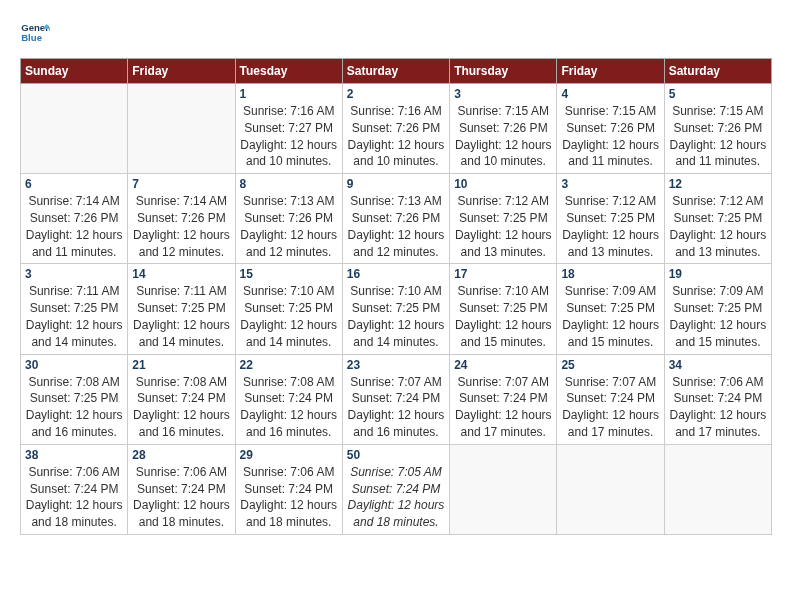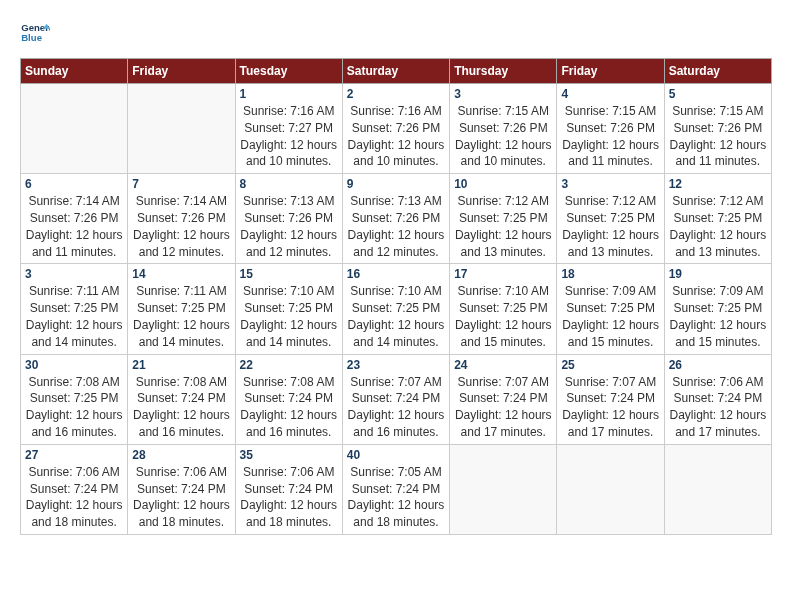--- a/index.html
+++ b/index.html
@@ -298,52 +298,52 @@
 and 17 minutes.</div>
           </td>
           <td>
             <div class="day-num">25</div>
             <div class="day-info" style="white-space: pre-line;">Sunrise: 7:07 AM
 Sunset: 7:24 PM
 Daylight: 12 hours
 and 17 minutes.</div>
           </td>
           <td>
-            <div class="day-num">26</div>
+            <div class="day-num">34</div>
             <div class="day-info" style="white-space: pre-line;">Sunrise: 7:06 AM
 Sunset: 7:24 PM
 Daylight: 12 hours
 and 17 minutes.</div>
           </td>
         </tr>
         <tr>
           <td>
-            <div class="day-num">27</div>
+            <div class="day-num">38</div>
             <div class="day-info" style="white-space: pre-line;">Sunrise: 7:06 AM
 Sunset: 7:24 PM
 Daylight: 12 hours
 and 18 minutes.</div>
           </td>
           <td>
             <div class="day-num">28</div>
             <div class="day-info" style="white-space: pre-line;">Sunrise: 7:06 AM
 Sunset: 7:24 PM
 Daylight: 12 hours
 and 18 minutes.</div>
           </td>
           <td>
-            <div class="day-num">35</div>
+            <div class="day-num">29</div>
             <div class="day-info" style="white-space: pre-line;">Sunrise: 7:06 AM
 Sunset: 7:24 PM
 Daylight: 12 hours
 and 18 minutes.</div>
           </td>
           <td>
-            <div class="day-num">40</div>
-            <div class="day-info" style="white-space: pre-line;">Sunrise: 7:05 AM
+            <div class="day-num">50</div>
+            <div class="day-info" style="white-space: pre-line; font-style: italic;">Sunrise: 7:05 AM
 Sunset: 7:24 PM
 Daylight: 12 hours
 and 18 minutes.</div>
           </td>
           <td class="empty"></td>
           <td class="empty"></td>
           <td class="empty"></td>
         </tr>
       </tbody>
   </table>

